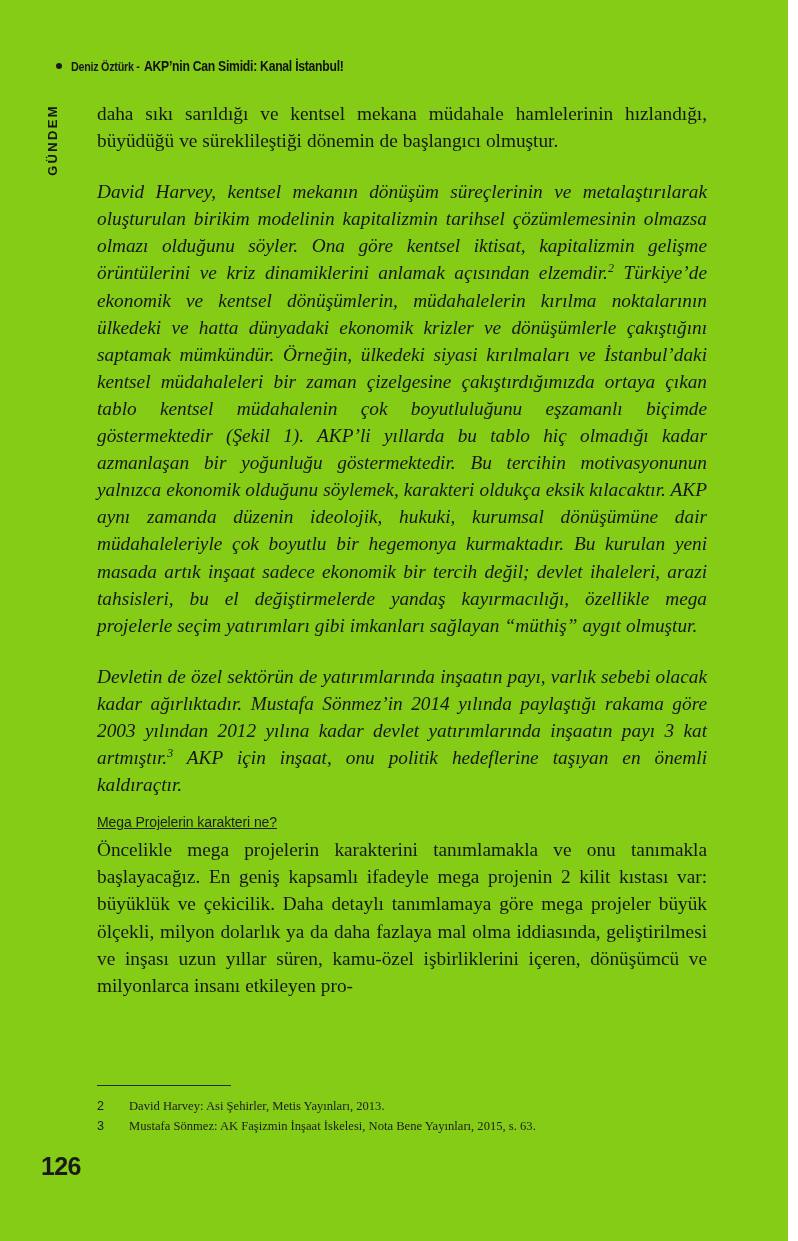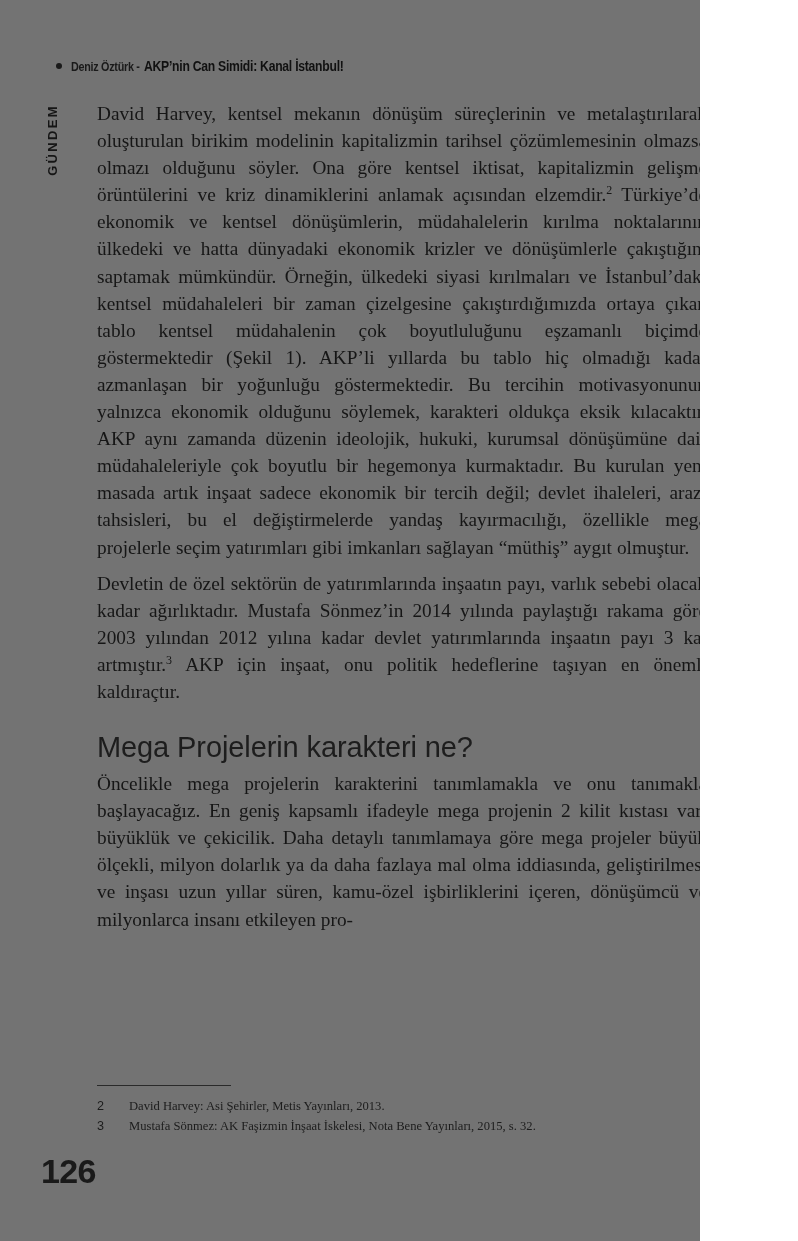--- a/index.html
+++ b/index.html
@@ -2,23 +2,23 @@
 <html><head>
 <meta charset="utf-8">
 <style>
   html, body {
     margin: 0;
     padding: 0;
     background: #ffffff;
   }
   .page {
     position: relative;
-    width: 700px;
+    width: 788px;
     height: 1241px;
-    background: #737373;
+    background: #84cc16;
     overflow: hidden;
     font-family: "Liberation Serif", serif;
     color: #161616;
   }
 
   
   .running-header {
     position: absolute;
     left: 56px;
     top: 58px;
@@ -87,35 +87,37 @@
   p.body {
     margin: 0;
     font-size: 19.3px;
     line-height: 27.1px;
     text-align: justify;
     text-justify: inter-word;
     hyphens: none;
     word-spacing: 0.2px;
   }
   p.body + p.body {
-    margin-top: 9px;
+    margin-top: 24px;
+    font-style: italic;
   }
   sup.fn {
     font-size: 0.62em;
     vertical-align: super;
     line-height: 0;
   }
 
   h2.section-heading {
-    margin: 26px 0 6px 0;
-    font-family: "Liberation Sans", sans-serif;
-    font-size: 29px;
+    margin: 16px 0 6px 0;
+    font-family: "Liberation Sans", sans-serif;
+    font-size: 14px;
     font-weight: 400;
     letter-spacing: -0.1px;
     color: #1d1d1d;
+    text-decoration: underline;
   }
 
   
   .footnotes {
     position: absolute;
     left: 97px;
     top: 1085px;
     width: 610px;
   }
   .footnote-rule {
@@ -140,21 +142,21 @@
     flex: 1 1 auto;
     font-family: Liberation Serif, serif;
   }
 
   
   .folio {
     position: absolute;
     left: 41px;
     top: 1152px;
     font-family: "Liberation Sans", sans-serif;
-    font-size: 34px;
+    font-size: 25px;
     font-weight: 700;
     letter-spacing: -0.6px;
     color: #1a1a1a;
   }
 </style>
 </head>
 <body>
 
 <div class="page">
 
@@ -163,20 +165,23 @@
     <span class="header-author">Deniz Öztürk -</span>
     <span class="header-title">AKP’nin Can Simidi: Kanal İstanbul!</span>
   </div>
 
   <div class="section-tab">
     <span class="section-tab-text">GÜNDEM</span>
   </div>
 
   <div class="content">
 
+    <p class="body">
+      <span>daha sıkı sarıldığı ve kentsel mekana müdahale hamlelerinin hızlandığı, büyüdüğü ve süreklileştiği dönemin de başlangıcı olmuştur.</span>
+    </p>
 
     <p class="body">
       <span>David Harvey, kentsel mekanın dönüşüm süreçlerinin ve metalaştırılarak oluşturulan birikim modelinin kapitalizmin tarihsel çözümlemesinin olmazsa olmazı olduğunu söyler. Ona göre kentsel iktisat, kapitalizmin gelişme örüntülerini ve kriz dinamiklerini anlamak açısından elzemdir.</span><sup class="fn">2</sup>
       <span>Türkiye’de ekonomik ve kentsel dönüşümlerin, müdahalelerin kırılma noktalarının ülkedeki ve hatta dünyadaki ekonomik krizler ve dönüşümlerle çakıştığını saptamak mümkündür. Örneğin, ülkedeki siyasi kırılmaları ve İstanbul’daki kentsel müdahaleleri bir zaman çizelgesine çakıştırdığımızda ortaya çıkan tablo kentsel müdahalenin çok boyutluluğunu eşzamanlı biçimde göstermektedir (Şekil 1). AKP’li yıllarda bu tablo hiç olmadığı kadar azmanlaşan bir yoğunluğu göstermektedir. Bu tercihin motivasyonunun yalnızca ekonomik olduğunu söylemek, karakteri oldukça eksik kılacaktır. AKP aynı zamanda düzenin ideolojik, hukuki, kurumsal dönüşümüne dair müdahaleleriyle çok boyutlu bir hegemonya kurmaktadır. Bu kurulan yeni masada artık inşaat sadece ekonomik bir tercih değil; devlet ihaleleri, arazi tahsisleri, bu el değiştirmelerde yandaş kayırmacılığı, özellikle mega projelerle seçim yatırımları gibi imkanları sağlayan “müthiş” aygıt olmuştur.</span>
     </p>
 
     <p class="body">
       <span>Devletin de özel sektörün de yatırımlarında inşaatın payı, varlık sebebi olacak kadar ağırlıktadır. Mustafa Sönmez’in 2014 yılında paylaştığı rakama göre 2003 yılından 2012 yılına kadar devlet yatırımlarında inşaatın payı 3 kat artmıştır.</span><sup class="fn">3</sup>
       <span>AKP için inşaat, onu politik hedeflerine taşıyan en önemli kaldıraçtır.</span>
     </p>
@@ -192,19 +197,19 @@
   <div class="footnotes">
     <div class="footnote-rule"></div>
 
     <div class="footnote">
       <span class="footnote-num">2</span>
       <span class="footnote-text">David Harvey: Asi Şehirler, Metis Yayınları, 2013.</span>
     </div>
 
     <div class="footnote">
       <span class="footnote-num">3</span>
-      <span class="footnote-text">Mustafa Sönmez: AK Faşizmin İnşaat İskelesi, Nota Bene Yayınları, 2015, s. 32.</span>
+      <span class="footnote-text">Mustafa Sönmez: AK Faşizmin İnşaat İskelesi, Nota Bene Yayınları, 2015, s. 63.</span>
     </div>
   </div>
 
   <div class="folio">126</div>
 
 </div>
 
 </body></html>

